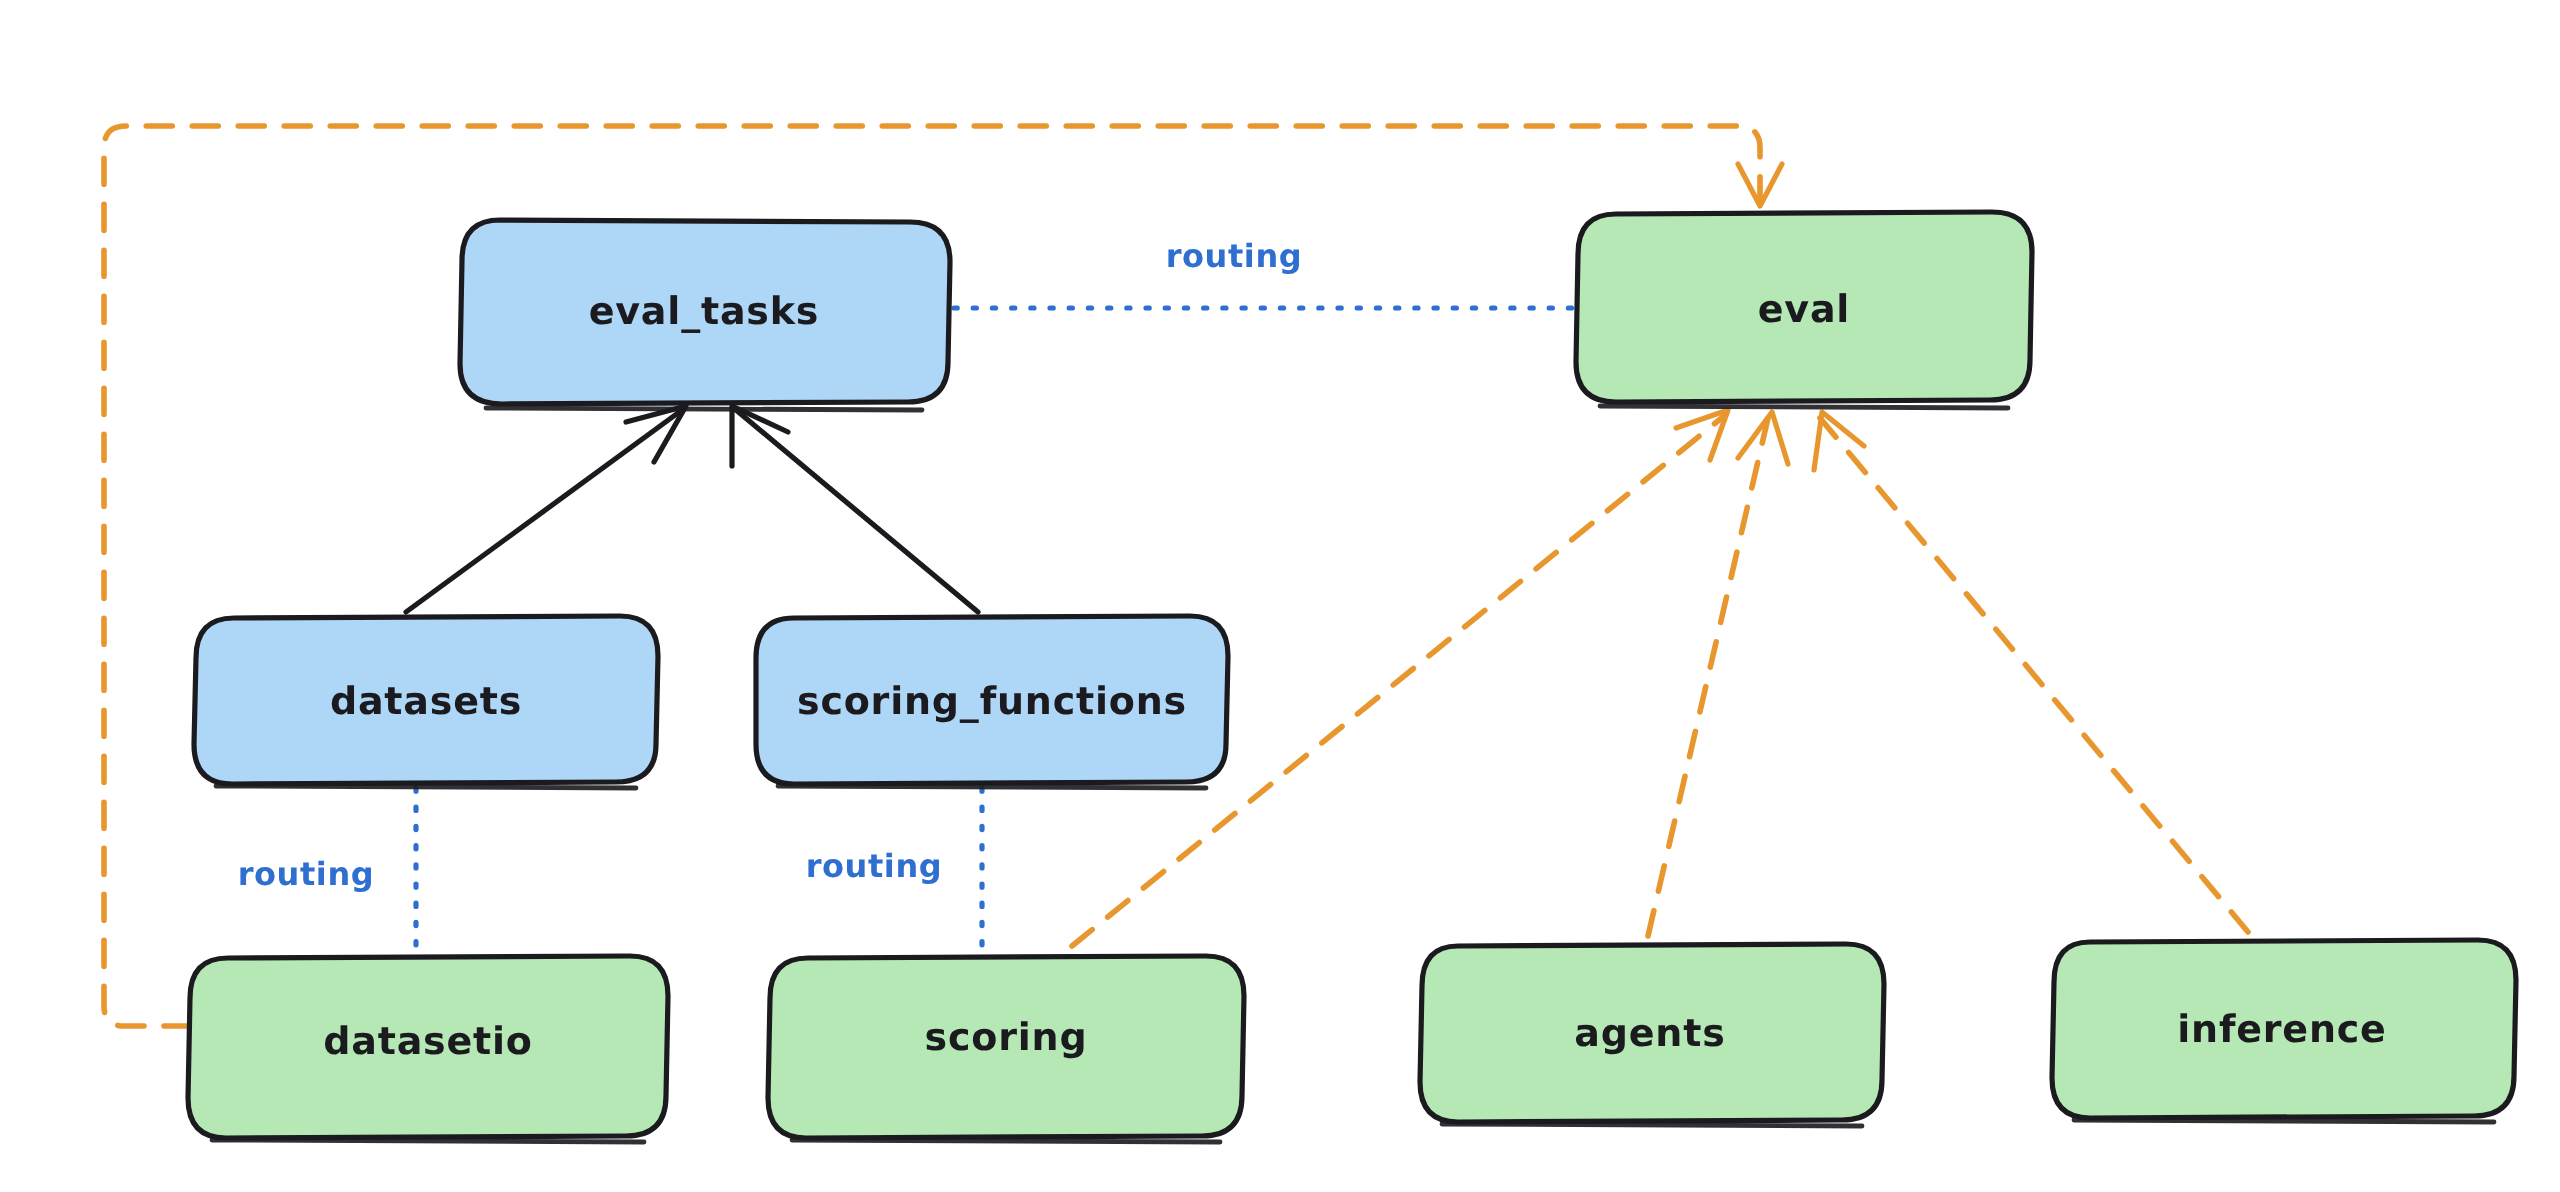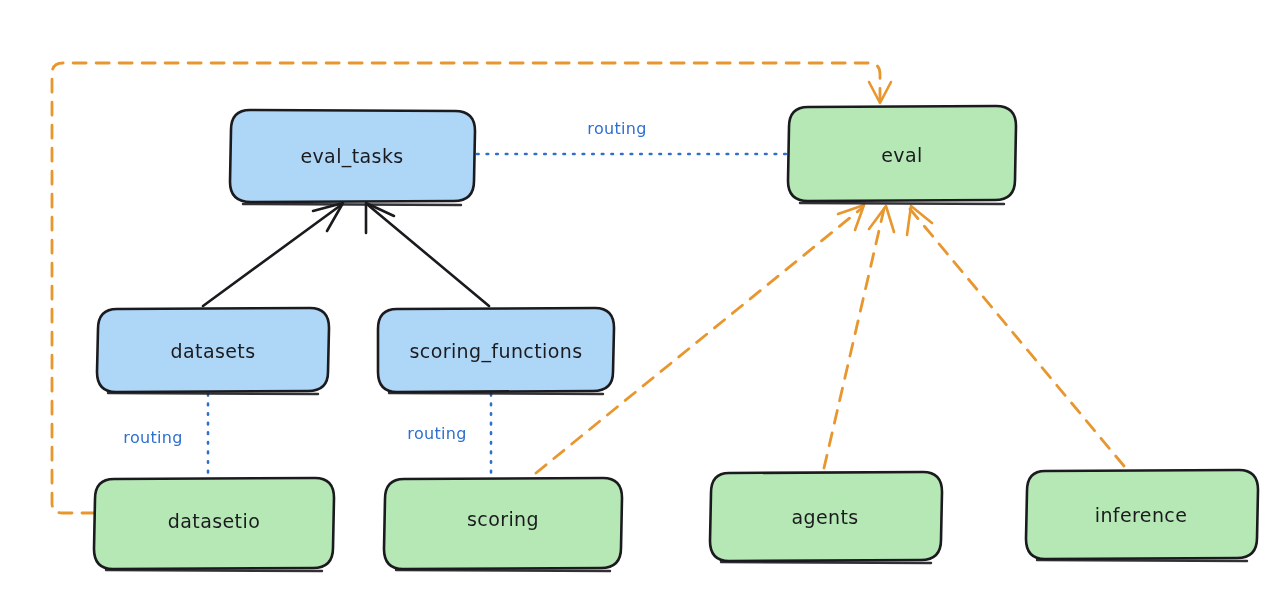--- a/index.html
+++ b/index.html
@@ -12,20 +12,21 @@
     width: 1280px;
     height: 596px;
     overflow: hidden;
     font-family: "DejaVu Sans", sans-serif;
   }
   #diagram-root {
     position: relative;
     width: 1280px;
     height: 596px;
     background: #ffffff;
+    font-weight: bold;
   }
   svg#diagram {
     display: block;
     width: 1280px;
     height: 596px;
   }
   .node-shape {
     stroke: #1b1b1f;
     stroke-width: 2.6;
     stroke-linecap: round;

